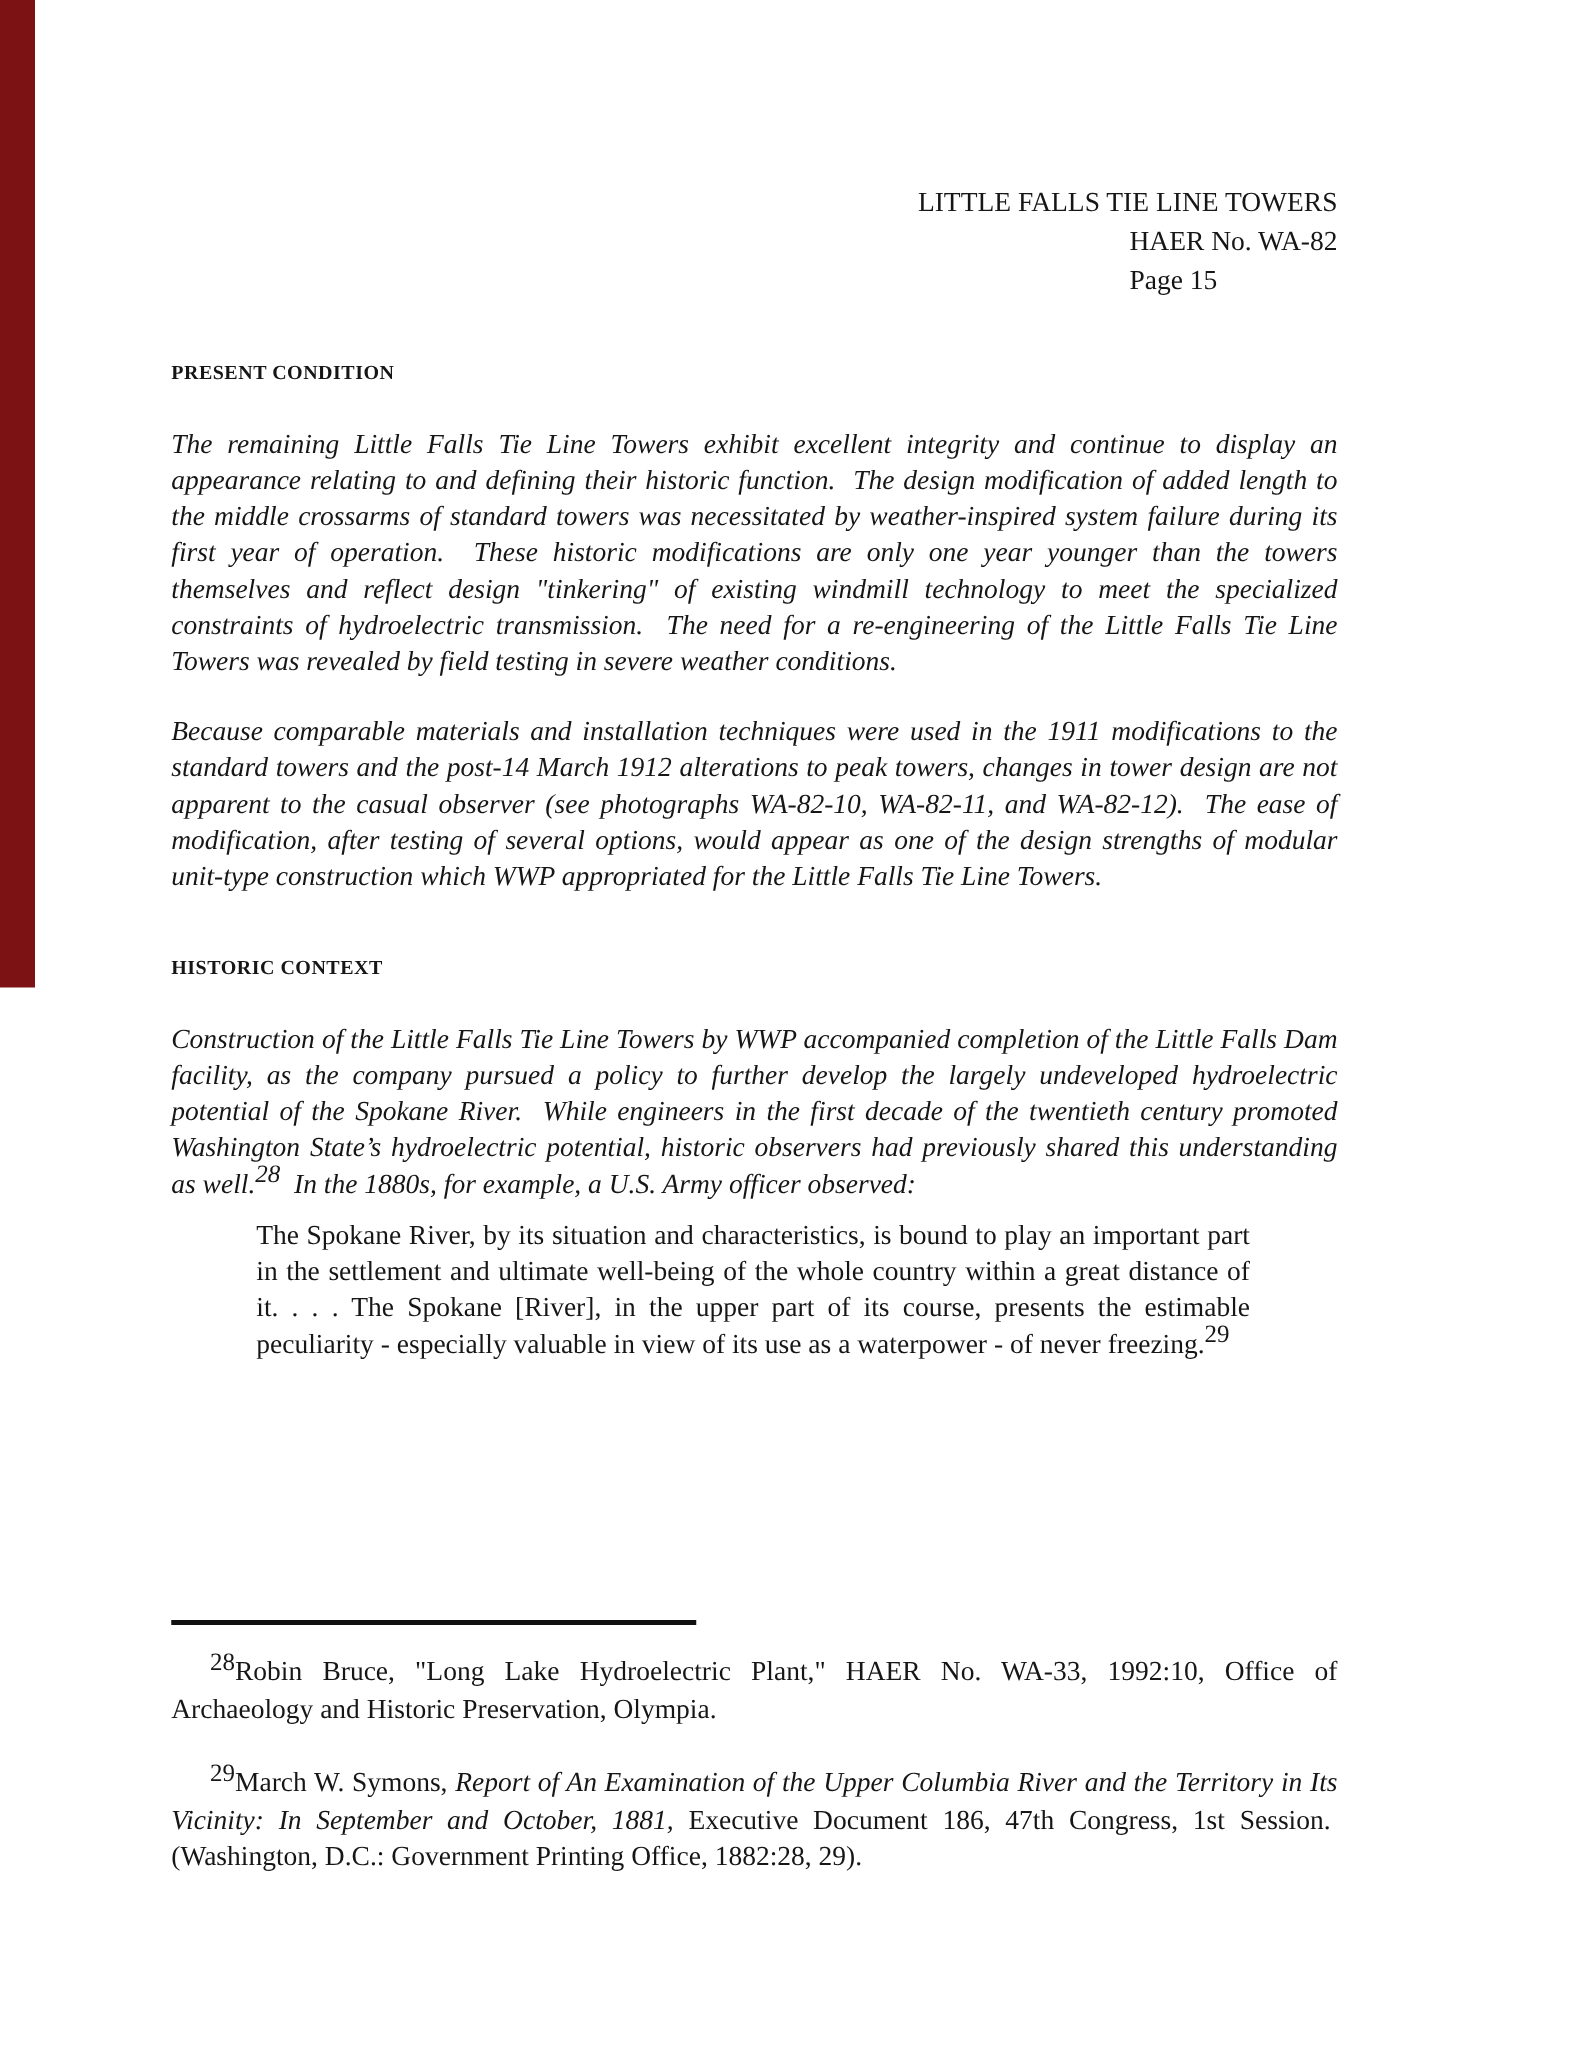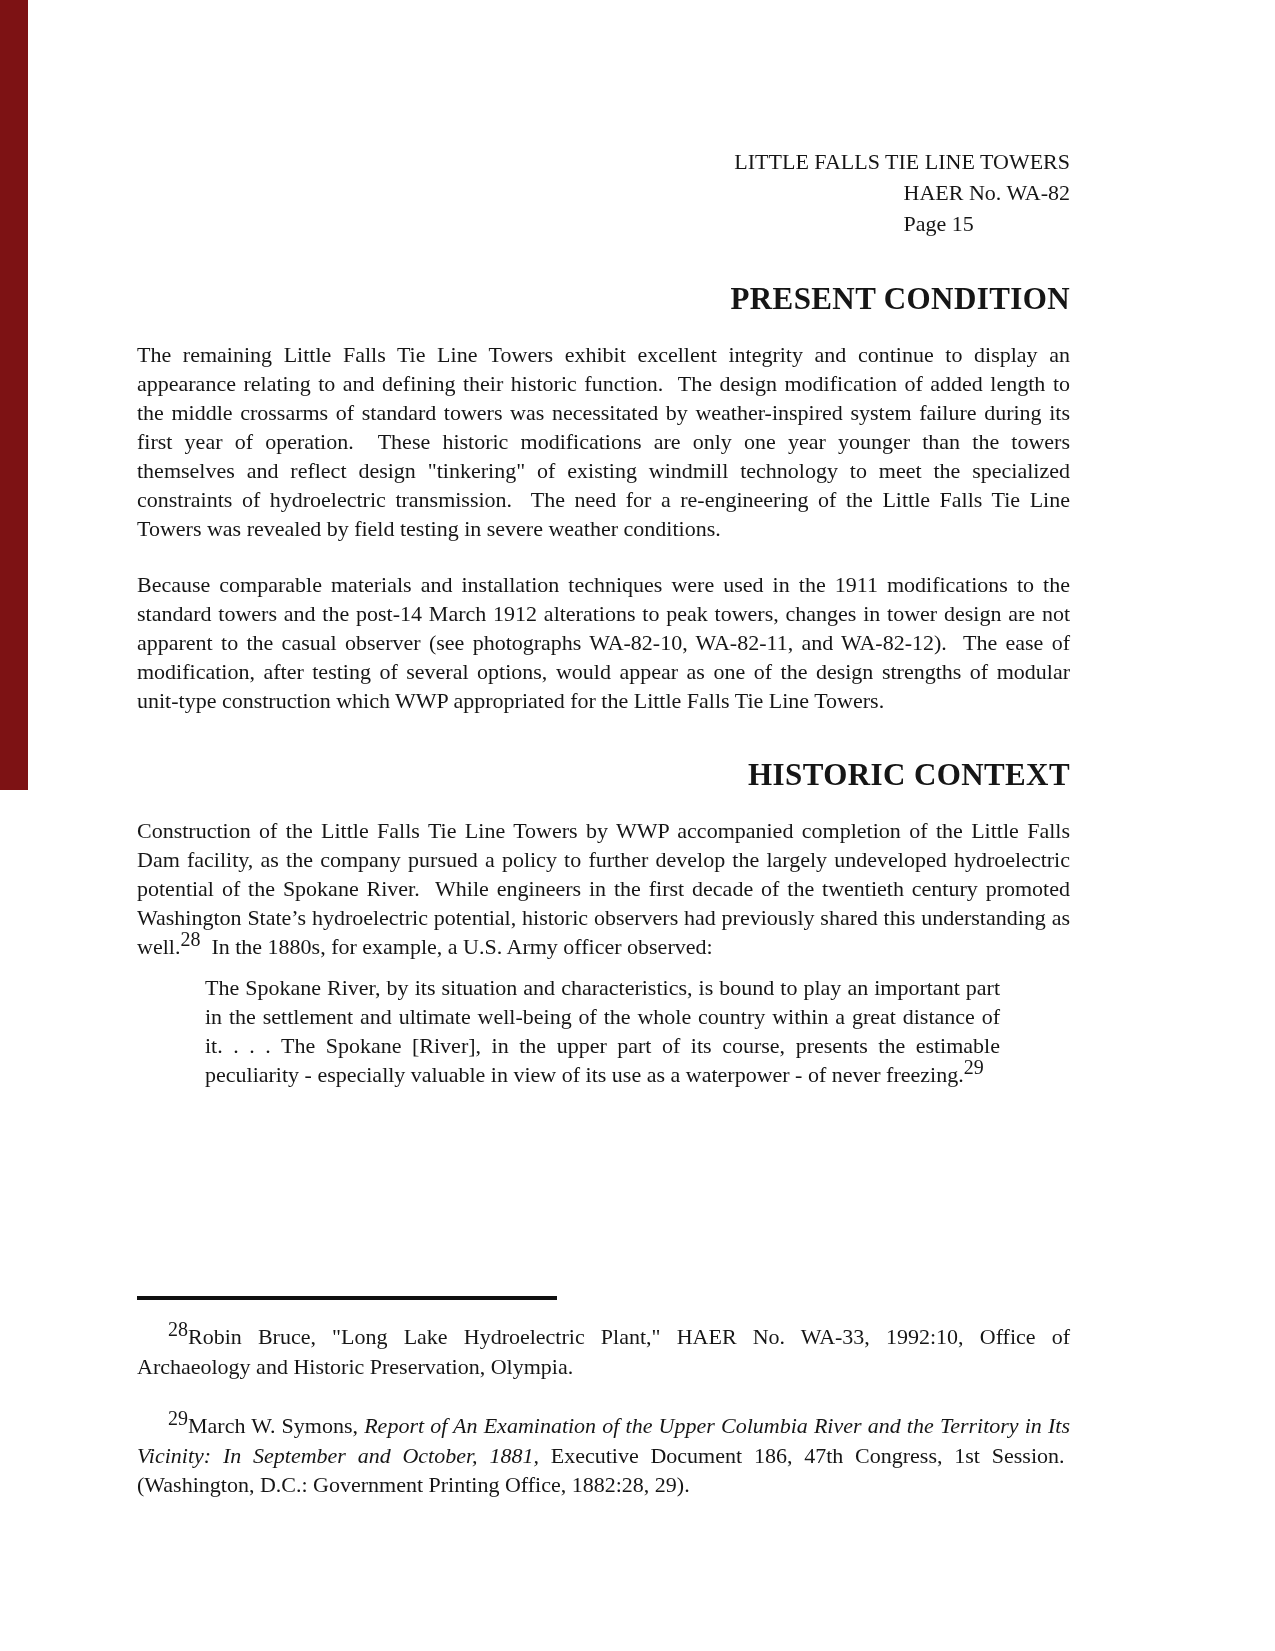--- a/index.html
+++ b/index.html
@@ -33,34 +33,35 @@
     text-align: right;
     font-size: 22px;
     line-height: 31px;
     white-space: nowrap;
   }
   .doc-header .sub {
     display: inline-block;
     text-align: left;
   }
   .section-title {
-    text-align: right;
-    font-size: 31px;
+    text-align: left;
+    font-size: 16px;
     font-weight: bold;
     line-height: 29px;
     letter-spacing: 0.4px;
     margin: 45px 0 0 0;
   }
   .section-title.second {
   }
   p.body-para {
     font-size: 22px;
     line-height: 29px;
     text-align: justify;
     margin: 27px 0 0 0;
+    font-style: italic;
   }
   blockquote.pull-quote {
     font-size: 22px;
     line-height: 29px;
     text-align: justify;
     margin: 12px 70px 0 68px;
   }
   sup.fn-ref {
     font-size: 20px;
     line-height: 0;

